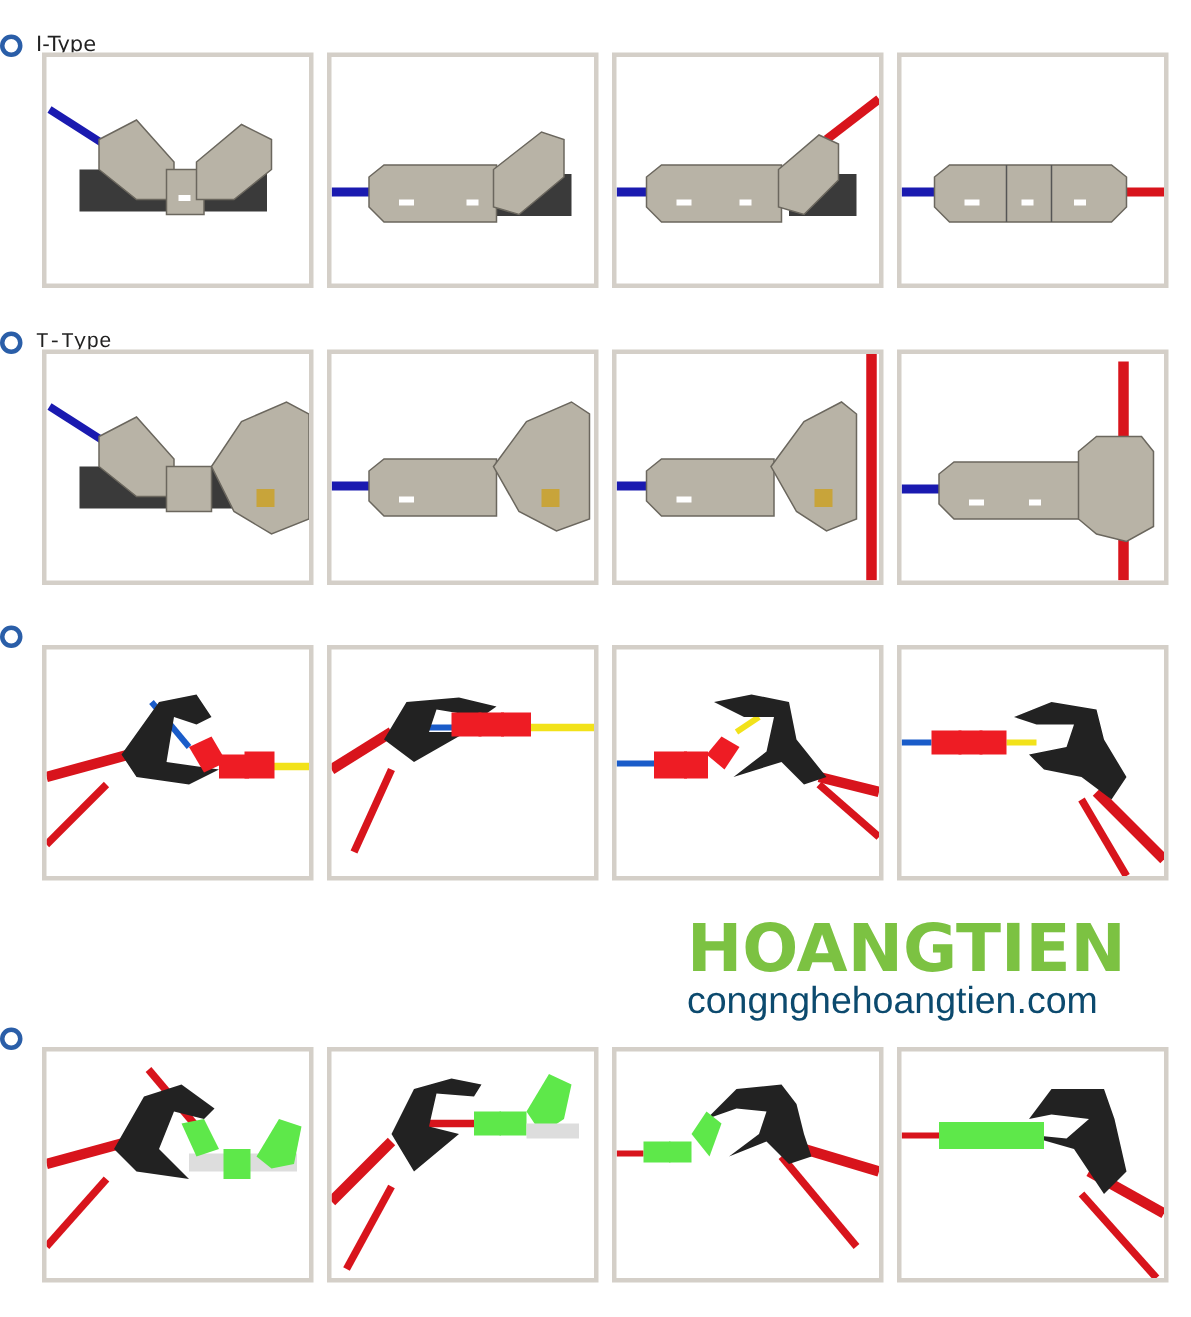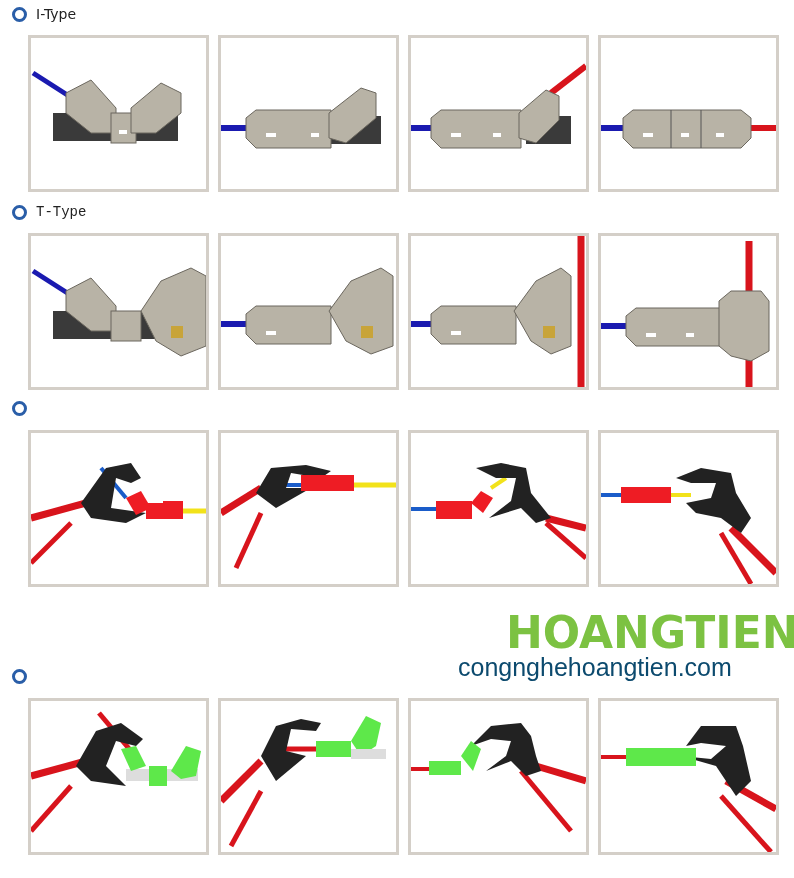--- a/index.html
+++ b/index.html
@@ -1,25 +1,25 @@
 <!DOCTYPE html>
 <html><head>
 <meta charset="utf-8">
 <style>
   html,body{margin:0;padding:0;background:#fff;}
   body{width:794px;height:878px;position:relative;overflow:hidden;font-family:"DejaVu Sans","Liberation Sans",sans-serif;}
-  .sec-head{position:absolute;left:12px;display:flex;align-items:center;height:20px;}
+  .sec-head{position:absolute;left:0;display:flex;align-items:center;height:20px;margin-top:16px;}
   .bullet{width:9px;height:9px;border:3px solid #2a5ea8;border-radius:50%;box-sizing:content-box;}
   .sec-title{margin-left:9px;font-size:14px;color:#222;}
   .frame{position:absolute;width:181px;height:157px;border:3px solid #d4cfc8;box-sizing:border-box;background:#fff;overflow:hidden;}
   .frame .corner-h{position:absolute;left:-3px;top:-3px;width:30px;height:3px;background:#c9a77c;}
   .frame .corner-v{position:absolute;left:-3px;top:-3px;width:3px;height:30px;background:#c9a77c;}
   svg{position:absolute;left:0;top:0;}
   .logo{position:absolute;left:458px;top:610px;width:320px;}
-  .logo-main{font-family:"DejaVu Sans","Liberation Sans",sans-serif;font-weight:bold;font-size:44px;color:#7cc242;letter-spacing:0px;line-height:46px;margin-left:48px;}
+  .logo-main{font-family:"DejaVu Sans","Liberation Sans",sans-serif;font-weight:bold;font-size:44px;color:#7cc242;letter-spacing:0px;line-height:46px;}
   .logo-sub{font-family:"Liberation Sans",sans-serif;font-size:25px;color:#0c4a6e;line-height:26px;margin-top:-2px;}
 </style>
 </head>
 <body>
 
 <div class="sec-head" style="top:4px;">
   <div class="bullet"></div>
   <span class="sec-title">I-Type</span>
 </div>
 <div class="sec-head" style="top:202px;font-family:Liberation Mono, monospace;">

